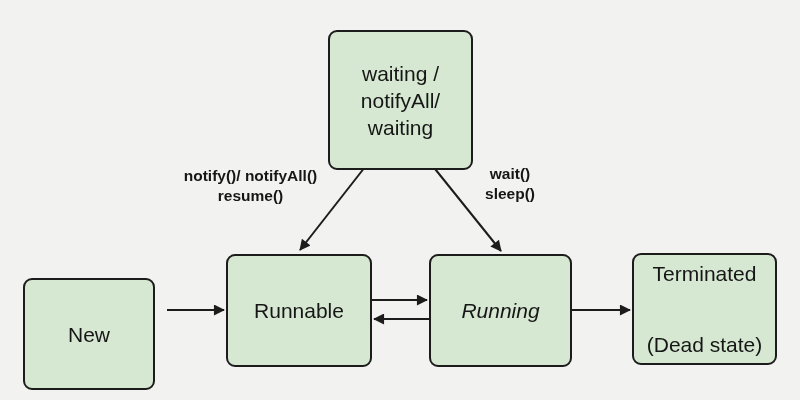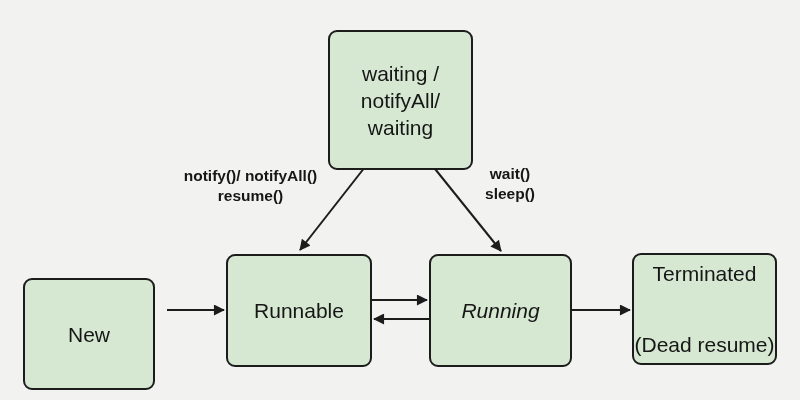--- a/index.html
+++ b/index.html
@@ -84,21 +84,21 @@
   <div class="state-box box-runnable">
     <span>Runnable</span>
   </div>
 
   <div class="state-box box-running">
     <span>Running</span>
   </div>
 
   <div class="state-box box-terminated">
     <span>Terminated</span>
-    <span>(Dead resume)</span>
+    <span>(Dead state)</span>
   </div>
 
   <div class="edge-label label-notify">
     <span>notify()/ notifyAll()</span>
     <span>resume()</span>
   </div>
 
   <div class="edge-label label-wait">
     <span>wait()</span>
     <span>sleep()</span>

